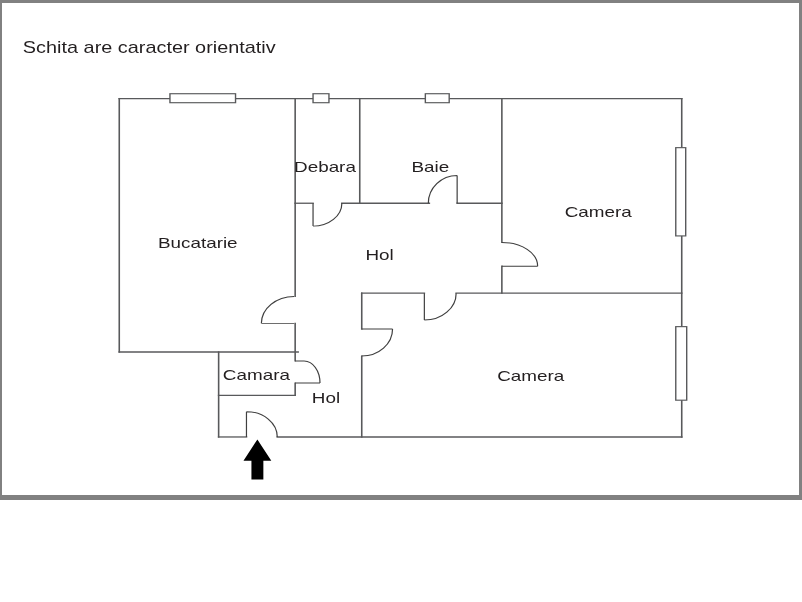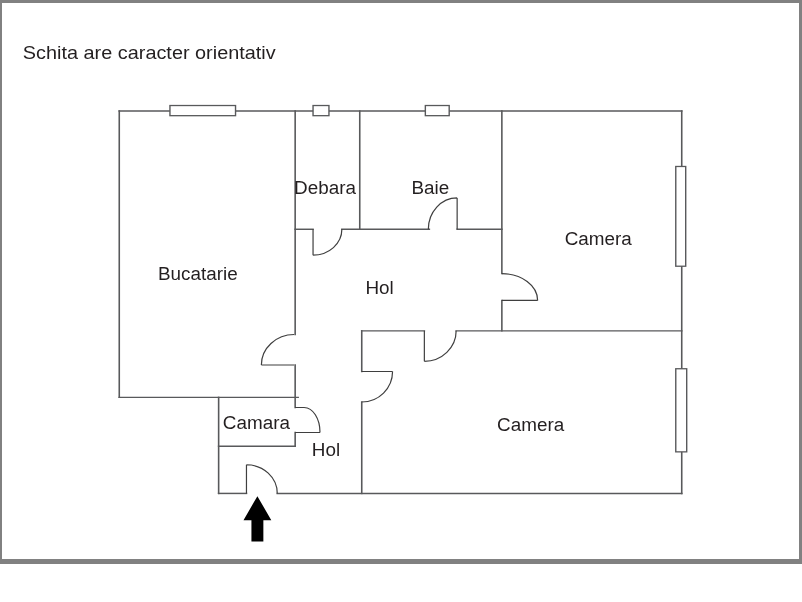--- a/index.html
+++ b/index.html
@@ -1,18 +1,18 @@
 <!DOCTYPE html>
 <html><head>
 <meta charset="utf-8">
 <style>
   html,body{margin:0;padding:0;background:#fff;}
   #frame{
     position:relative;
-    width:802px;height:564px;
+    width:802px;height:500px;
     box-sizing:border-box;
     background:#fff;
     border-style:solid;
     border-color:#818181;
     border-width:3px 3px 5px 2px;
     overflow:hidden;
     font-family:"Liberation Sans", sans-serif;
   }
   #plan{position:absolute;top:0;left:0;width:100%;height:100%;}
   text{font-family:"Liberation Sans", sans-serif;}

